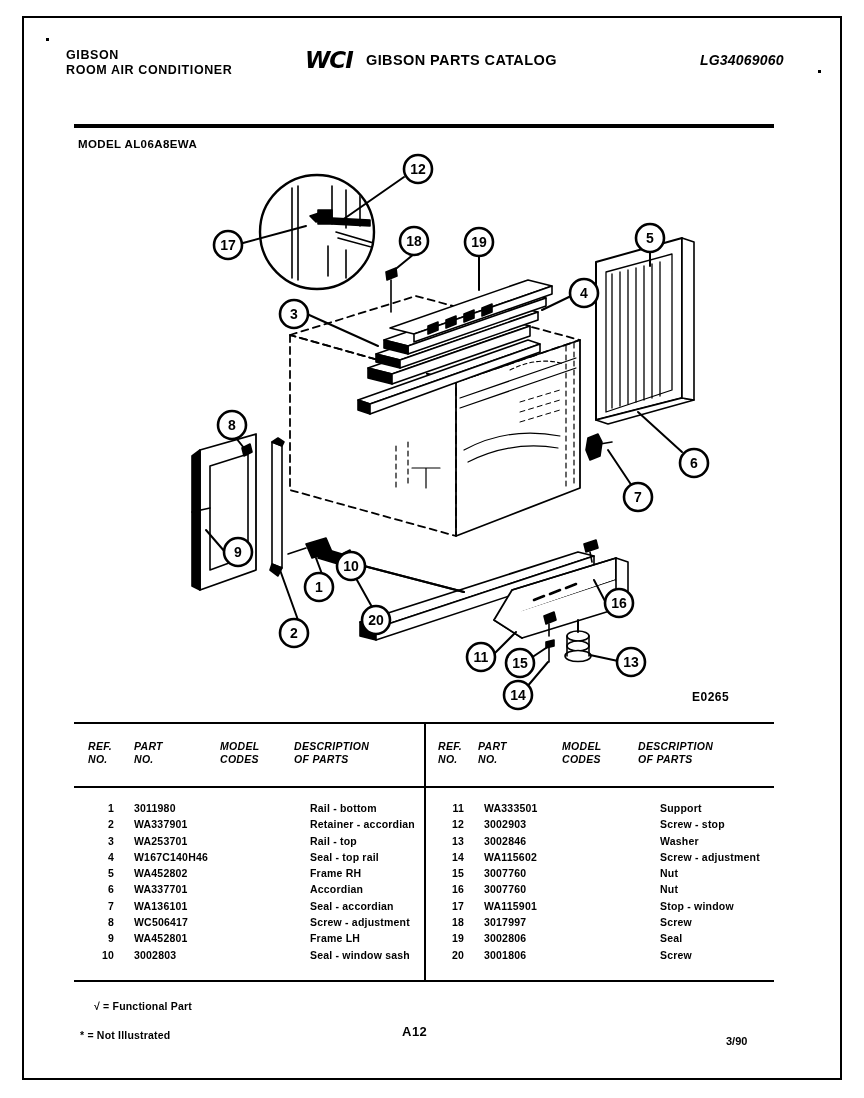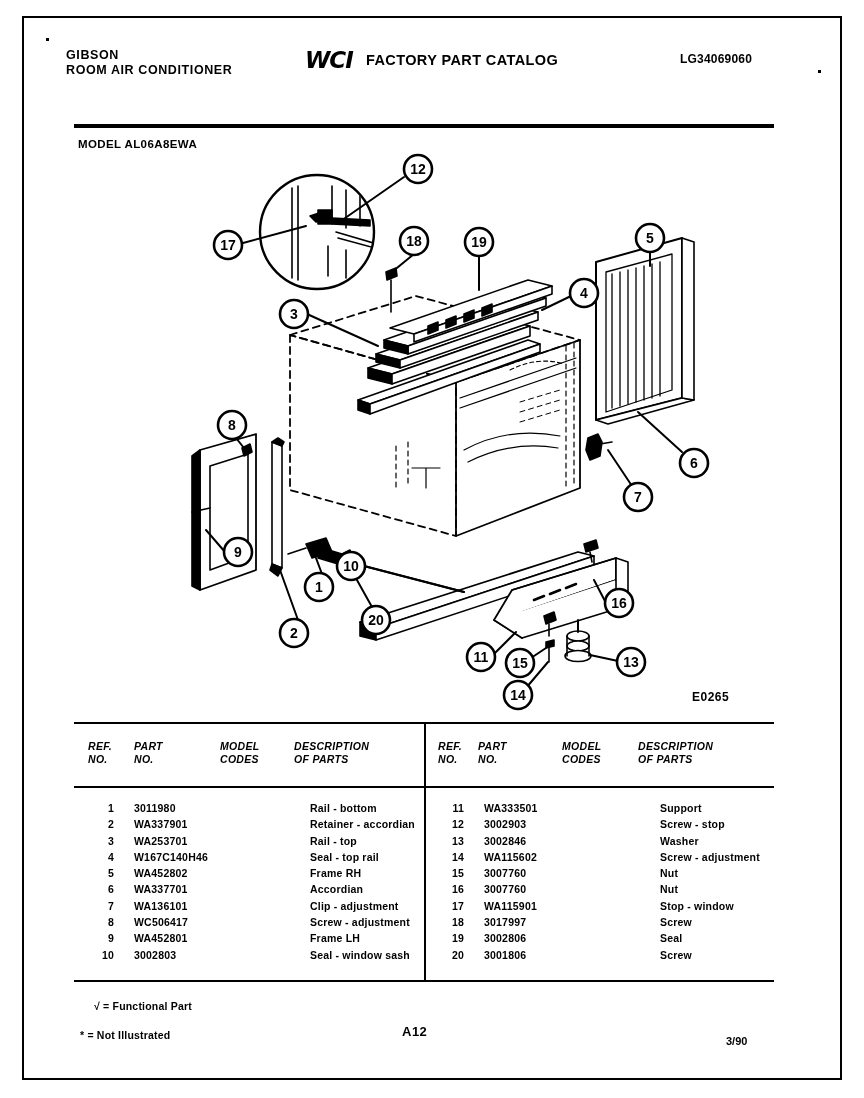--- a/index.html
+++ b/index.html
@@ -53,26 +53,27 @@
     position: absolute;
     left: 366px;
     top: 52px;
     font-size: 14.5px;
     font-weight: bold;
     letter-spacing: 0.4px;
     white-space: nowrap;
   }
   .catalog-number {
     position: absolute;
-    left: 680px;
+    left: 700px;
     top: 52px;
-    font-size: 12px;
+    font-size: 14px;
     font-weight: bold;
     letter-spacing: 0.2px;
     white-space: nowrap;
+    font-style: italic;
   }
 
   
   .model-rule {
     position: absolute;
     left: 74px;
     top: 124px;
     width: 700px;
     height: 4px;
     background: #000;
@@ -218,21 +219,21 @@
 <div id="page">
 
   <div class="page-border"></div>
 
   <div class="brand">
     <div>GIBSON</div>
     <div>ROOM AIR CONDITIONER</div>
   </div>
 
   <div class="wci-logo">WCI</div>
-  <div class="catalog-title">FACTORY PART CATALOG</div>
+  <div class="catalog-title">GIBSON PARTS CATALOG</div>
   <div class="catalog-number">LG34069060</div>
 
   <div class="model-rule"></div>
   <div class="model-label">MODEL  AL06A8EWA</div>
 
   <div id="figure">
     <svg width="740" height="570" viewBox="0 0 740 570" xmlns="http://www.w3.org/2000/svg">
       <g fill="none" stroke="#000" stroke-width="1.6" stroke-linejoin="round" stroke-linecap="round">
 
         <circle cx="257" cy="82" r="57" stroke-width="2.4"></circle>
@@ -538,21 +539,21 @@
       <div class="row">
         <span class="cell-ref">6</span>
         <span class="cell-part">WA337701</span>
         <span class="cell-code"></span>
         <span class="cell-desc">Accordian</span>
       </div>
       <div class="row">
         <span class="cell-ref">7</span>
         <span class="cell-part">WA136101</span>
         <span class="cell-code"></span>
-        <span class="cell-desc">Clip - adjustment</span>
+        <span class="cell-desc">Seal - accordian</span>
       </div>
       <div class="row">
         <span class="cell-ref">8</span>
         <span class="cell-part">WC506417</span>
         <span class="cell-code"></span>
         <span class="cell-desc">Screw - adjustment</span>
       </div>
       <div class="row">
         <span class="cell-ref">9</span>
         <span class="cell-part">WA452801</span>

